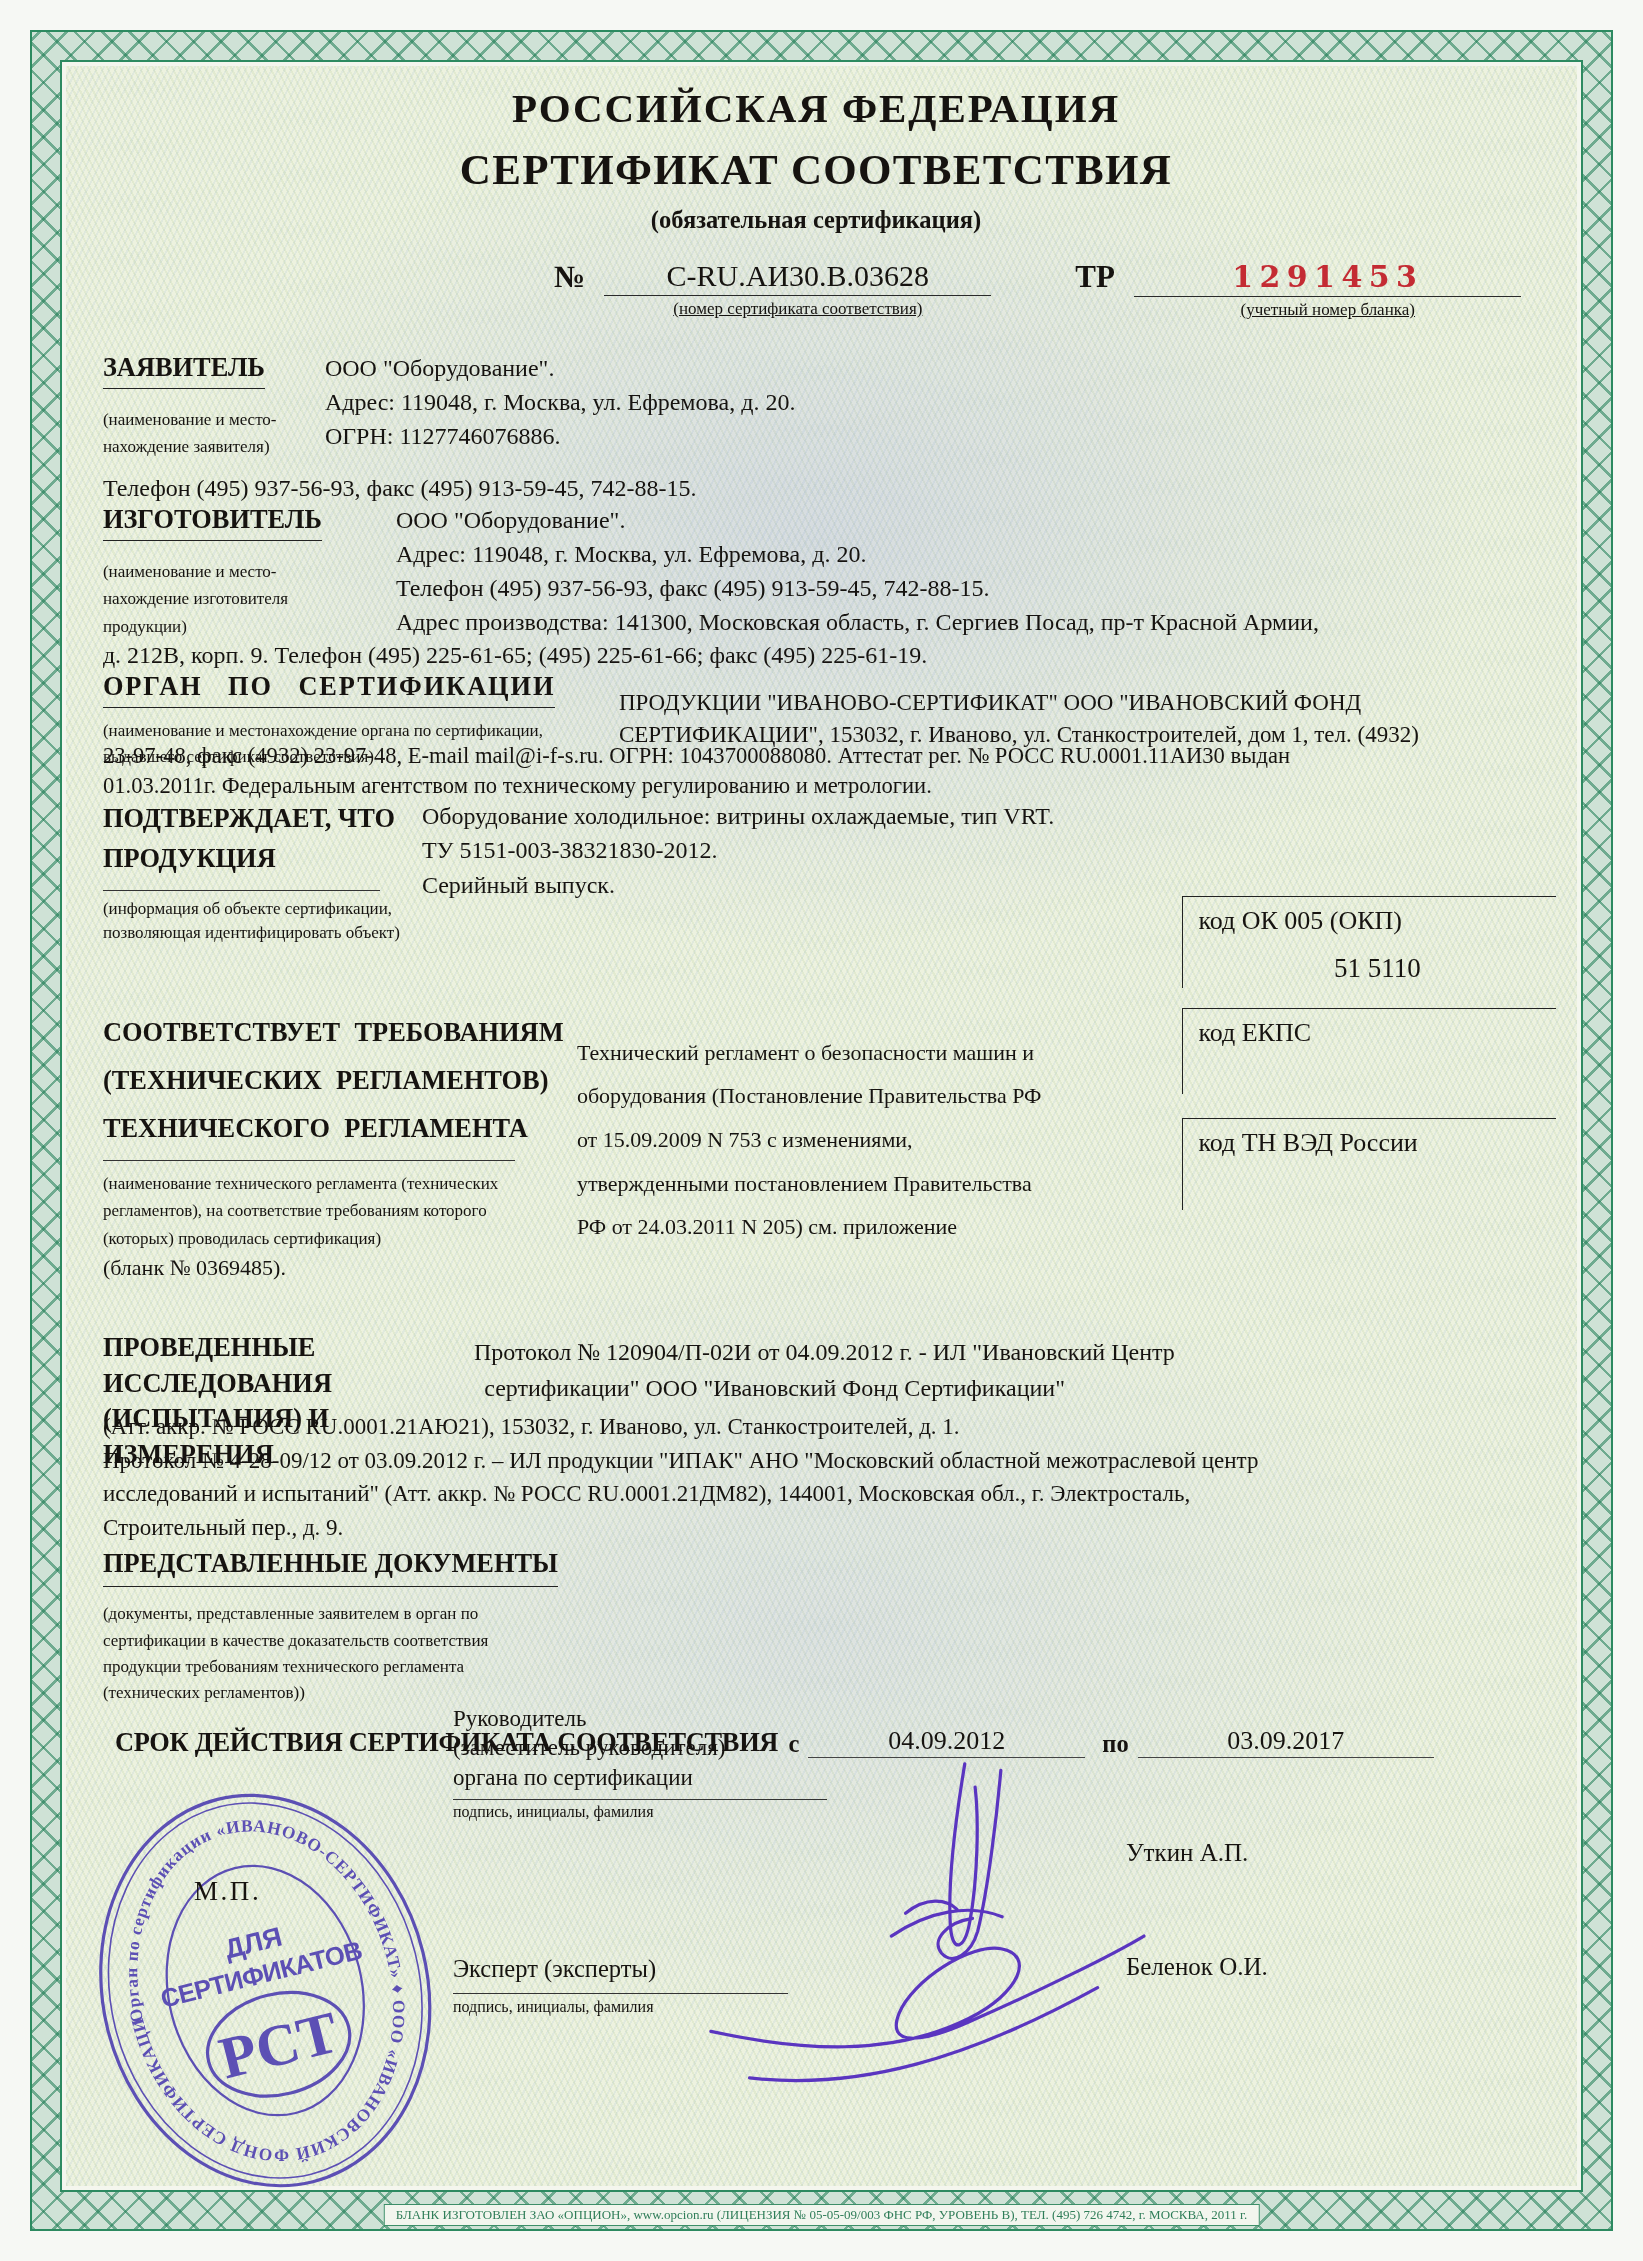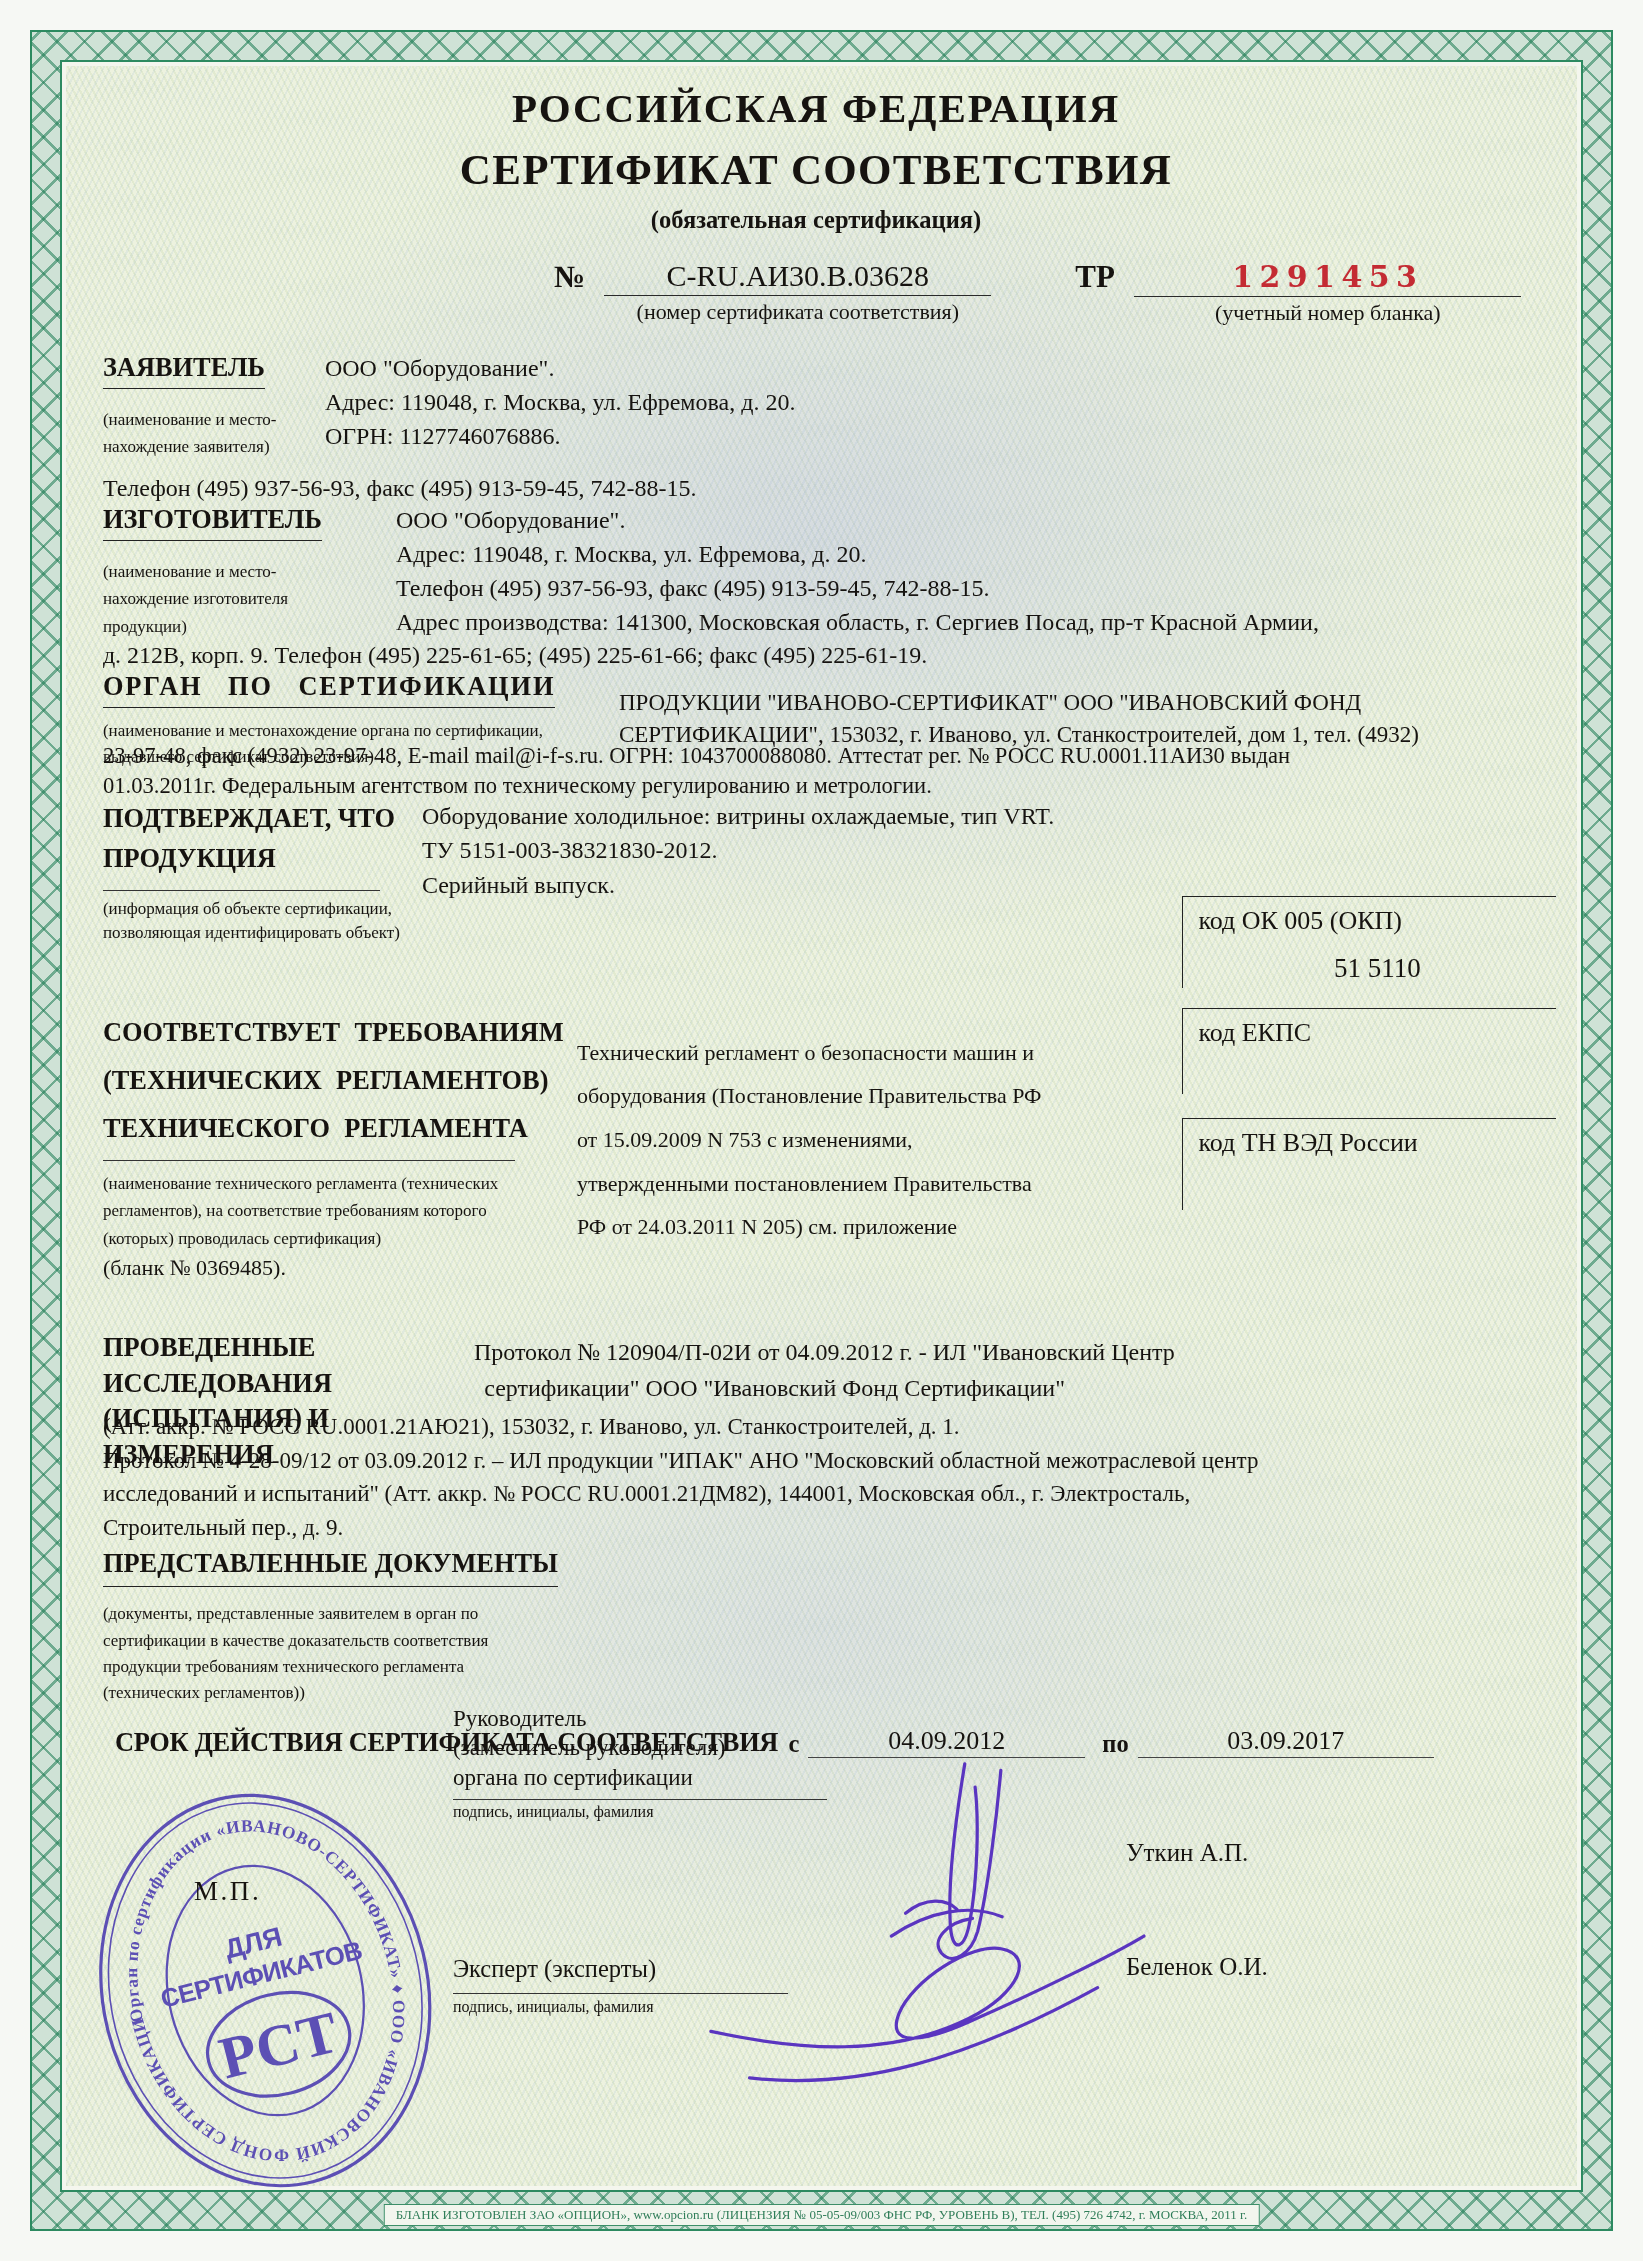--- a/index.html
+++ b/index.html
@@ -25,21 +25,21 @@
   .abs{position:absolute;left:37px;right:48px;}
   .center{text-align:center;}
   .t-country{font-size:41px;font-weight:bold;letter-spacing:1.9px;}
   .t-title{font-size:43px;font-weight:bold;letter-spacing:1.3px;}
   .t-sub{font-size:24.5px;font-weight:bold;}
   .numrow{display:flex;align-items:flex-start;padding-left:451px;}
   .no-sign{font-size:31px;font-weight:bold;margin-right:19.3px;}
   .tr-sign{font-size:31px;font-weight:bold;margin:0 19.3px 0 84px;}
   .numline{width:387px;text-align:center;}
   .numline .nval{display:block;font-size:30px;border-bottom:1.9px solid #2a2a2a;padding-bottom:2.6px;}
-  .numline .ncap{display:block;font-size:22px;padding-top:2.6px;}
+  .numline .ncap{display:block;font-size:17px;padding-top:2.6px;text-decoration:underline;}
   .blank-num{color:#c42b33;font-weight:bold;letter-spacing:6.4px;font-family:"DejaVu Serif",serif;}
   .row{display:flex;}
   .lcol{flex:0 0 auto;}
   .vcol{flex:1 1 auto;}
   .sec-label{font-size:26.4px;font-weight:bold;line-height:1.25;}
   .ul{display:inline-block;border-bottom:1.9px solid #222;padding-bottom:3.9px;}
   .note{font-size:17px;line-height:1.62;}
   .val{font-size:24px;line-height:1.42;}
   .spread{word-spacing:17px;letter-spacing:1.9px;}
   .wspread{word-spacing:7.7px;}

